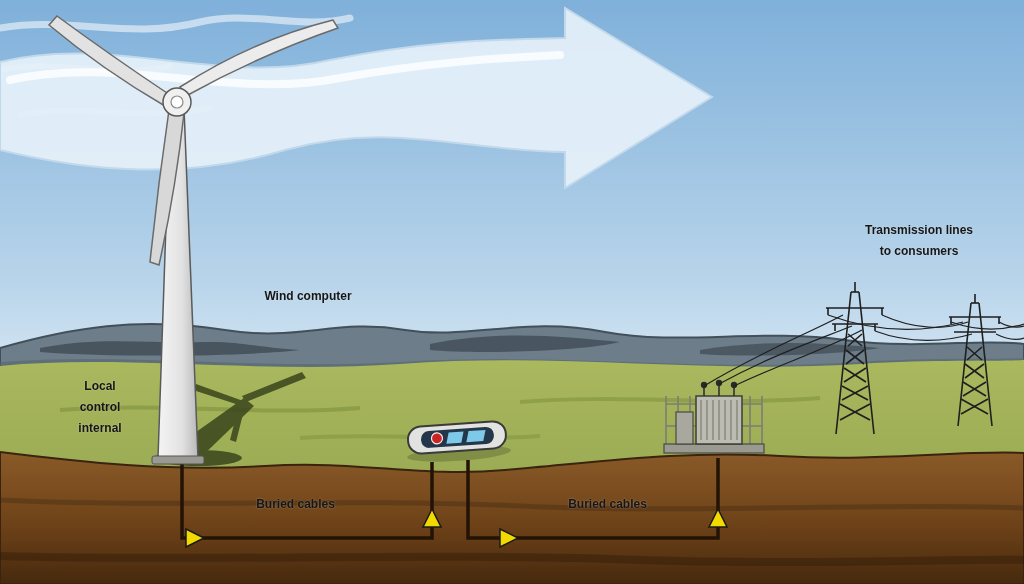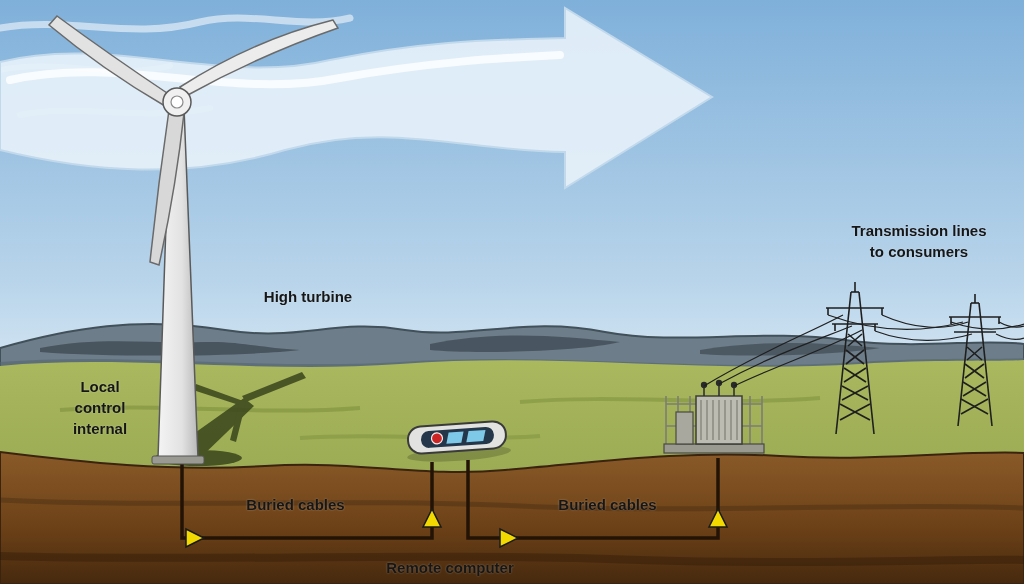--- a/index.html
+++ b/index.html
@@ -7,21 +7,21 @@
     position:relative;
     width:1024px;height:584px;
     overflow:hidden;
     font-family:"Liberation Sans", sans-serif;
     background:#cfe3f2;
   }
   #scene{position:absolute;left:0;top:0;width:1024px;height:584px;display:block;}
   .label{
     position:absolute;
     font-weight:bold;
-    font-size:15px;
+    font-size:12px;
     line-height:21px;
     color:#161616;
     text-align:center;
     white-space:pre-line;
     text-shadow:0 0 2px rgba(255,255,255,0.35);
   }
   .lbl-wind-turbine{left:238px;top:286px;width:140px;}
   .lbl-local-control{left:50px;top:376px;width:100px;}
   .lbl-buried-left{left:228px;top:494px;width:135px;}
   .lbl-buried-right{left:540px;top:494px;width:135px;}
@@ -226,23 +226,22 @@
         <line x1="967" y1="360" x2="982" y2="347"></line>
           <line x1="982" y1="360" x2="967" y2="347"></line>
       </g>
 
       <path d="M951,322 C980,332 1005,330 1024,324" stroke-width="1.2"></path>
       <path d="M999,322 C1010,328 1018,328 1024,326" stroke-width="1.2"></path>
       <path d="M996,334 C1008,340 1018,340 1024,338" stroke-width="1.2"></path>
     </g>
   </svg>
 
-  <div class="label lbl-wind-turbine">High turbine</div>
+  <div class="label lbl-wind-turbine">Wind computer</div>
   <div class="label lbl-local-control">Local
 control
 internal</div>
   <div class="label lbl-buried-left">Buried cables</div>
   <div class="label lbl-buried-right">Buried cables</div>
-  <div class="label lbl-remote-computer">Remote computer</div>
   <div class="label lbl-transmission">Transmission lines
 to consumers</div>
 
 </div>
 
 </body></html>

